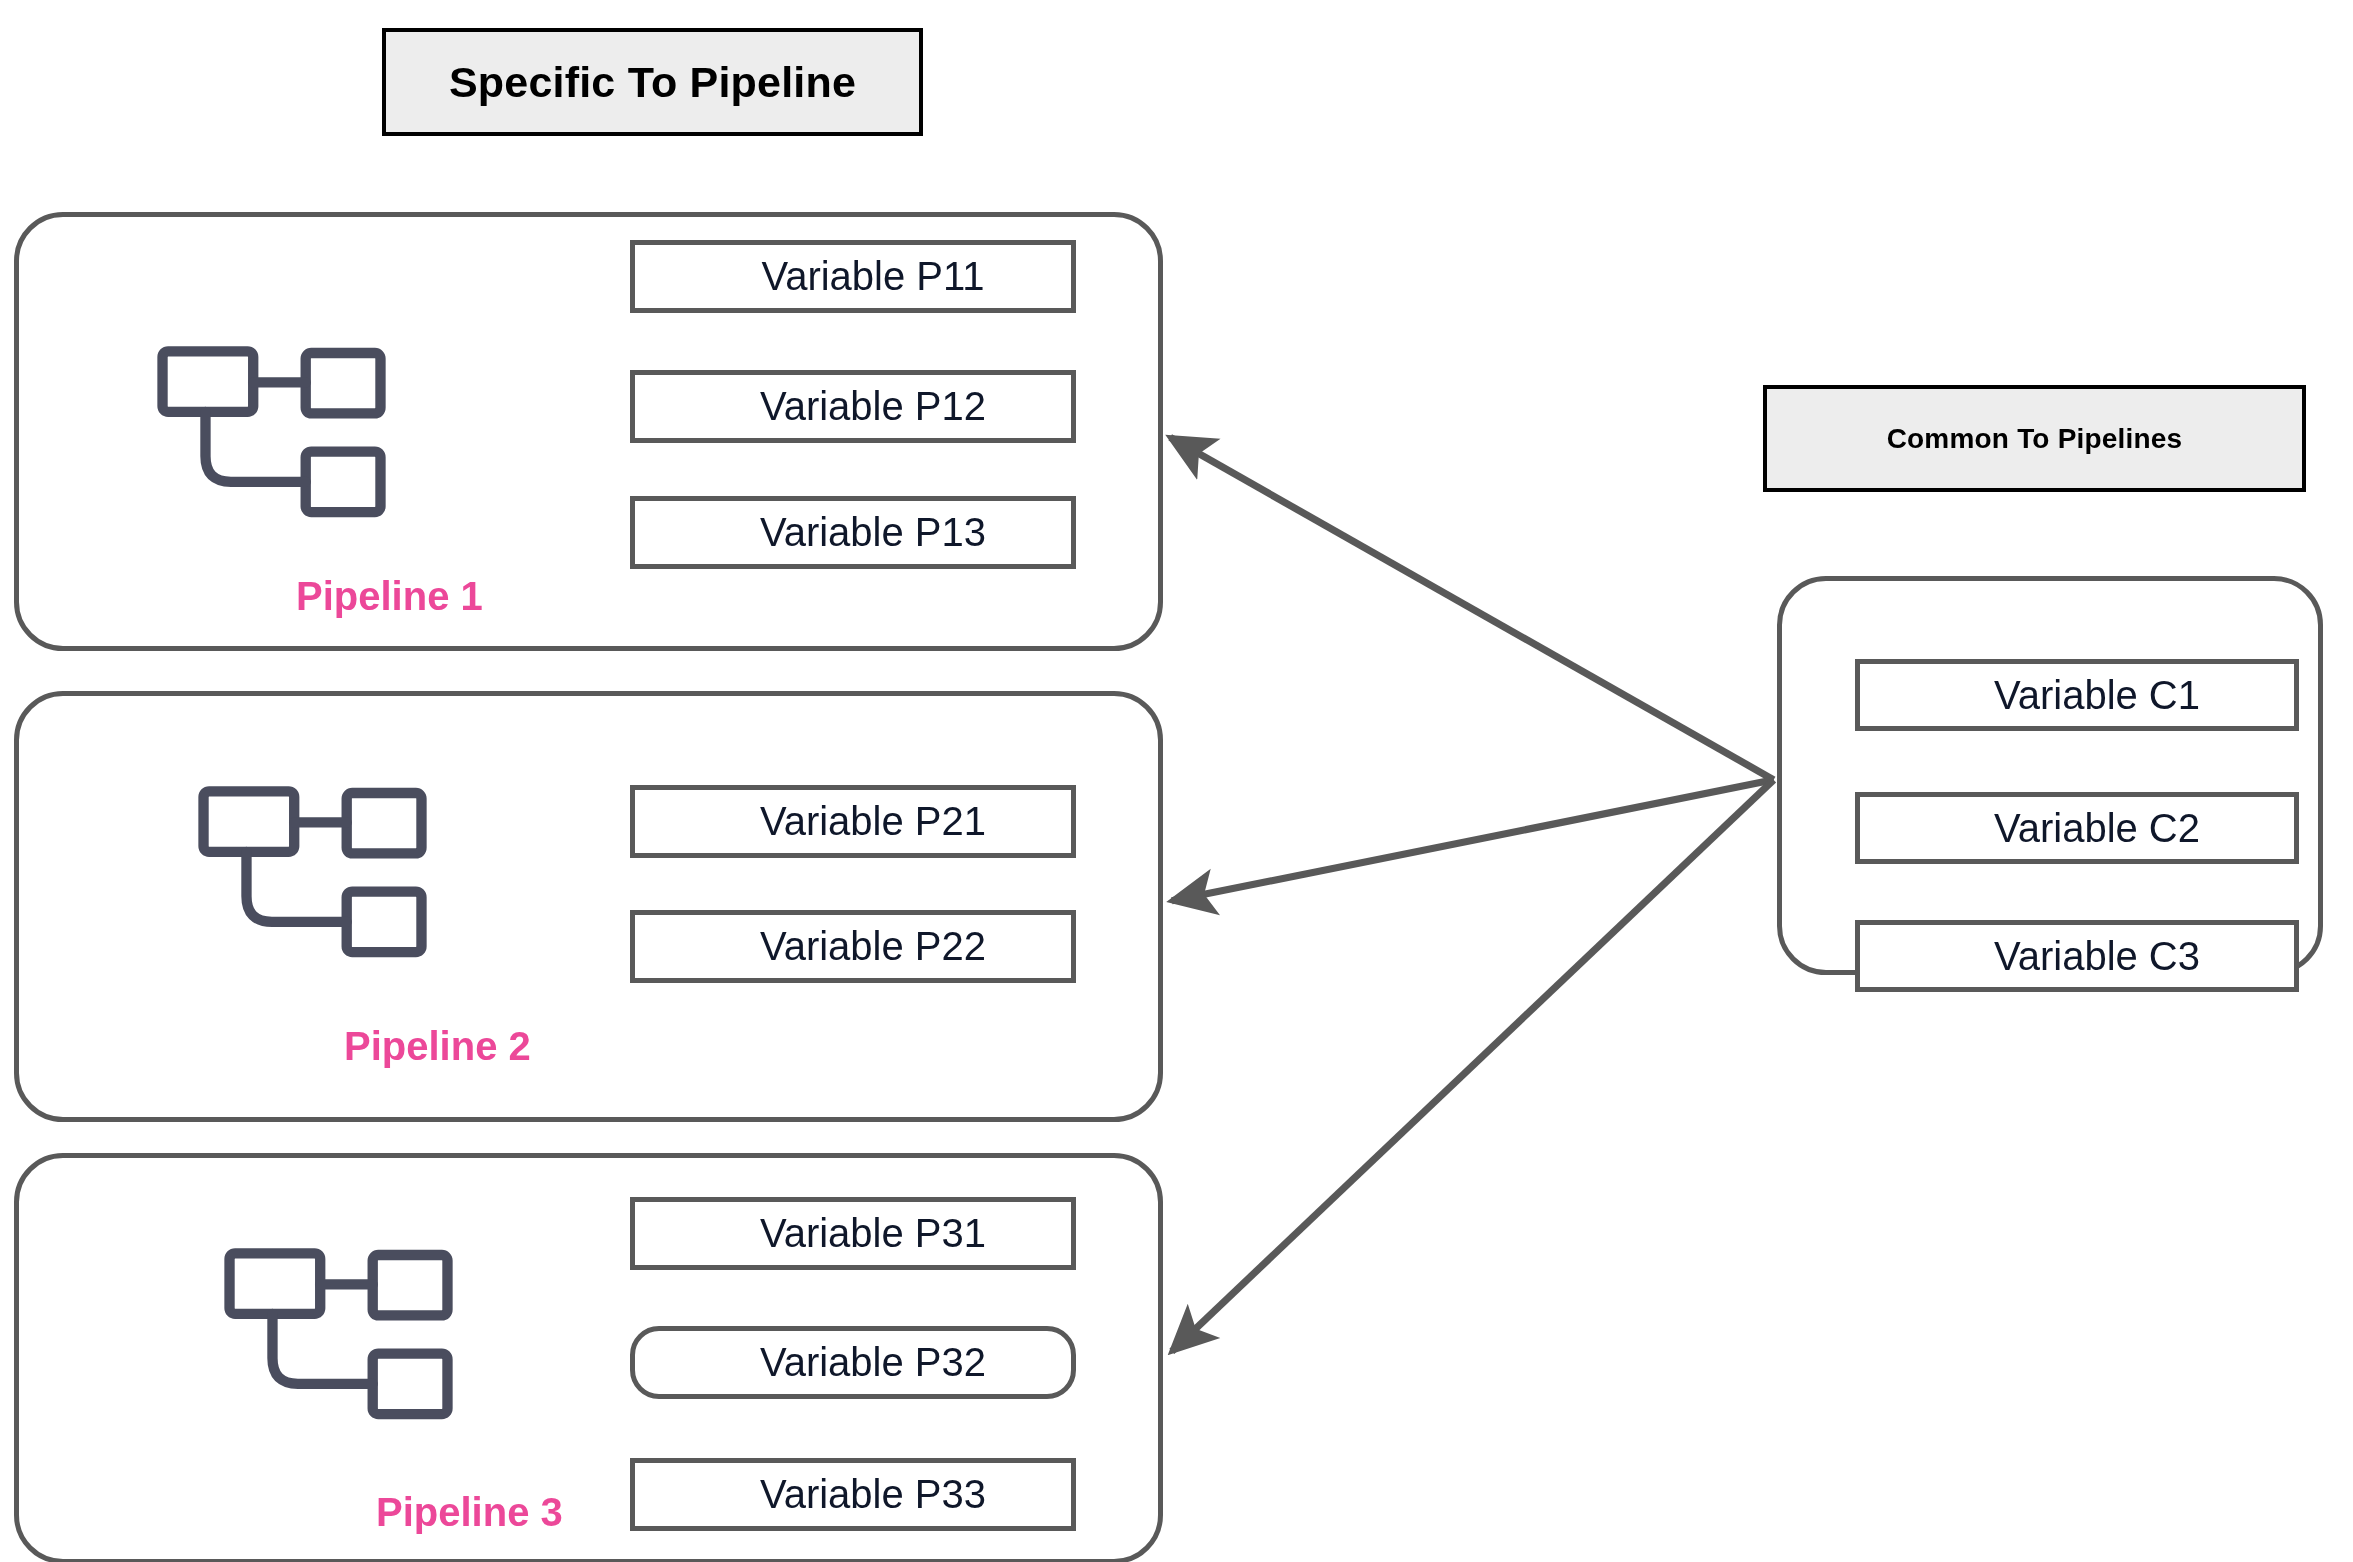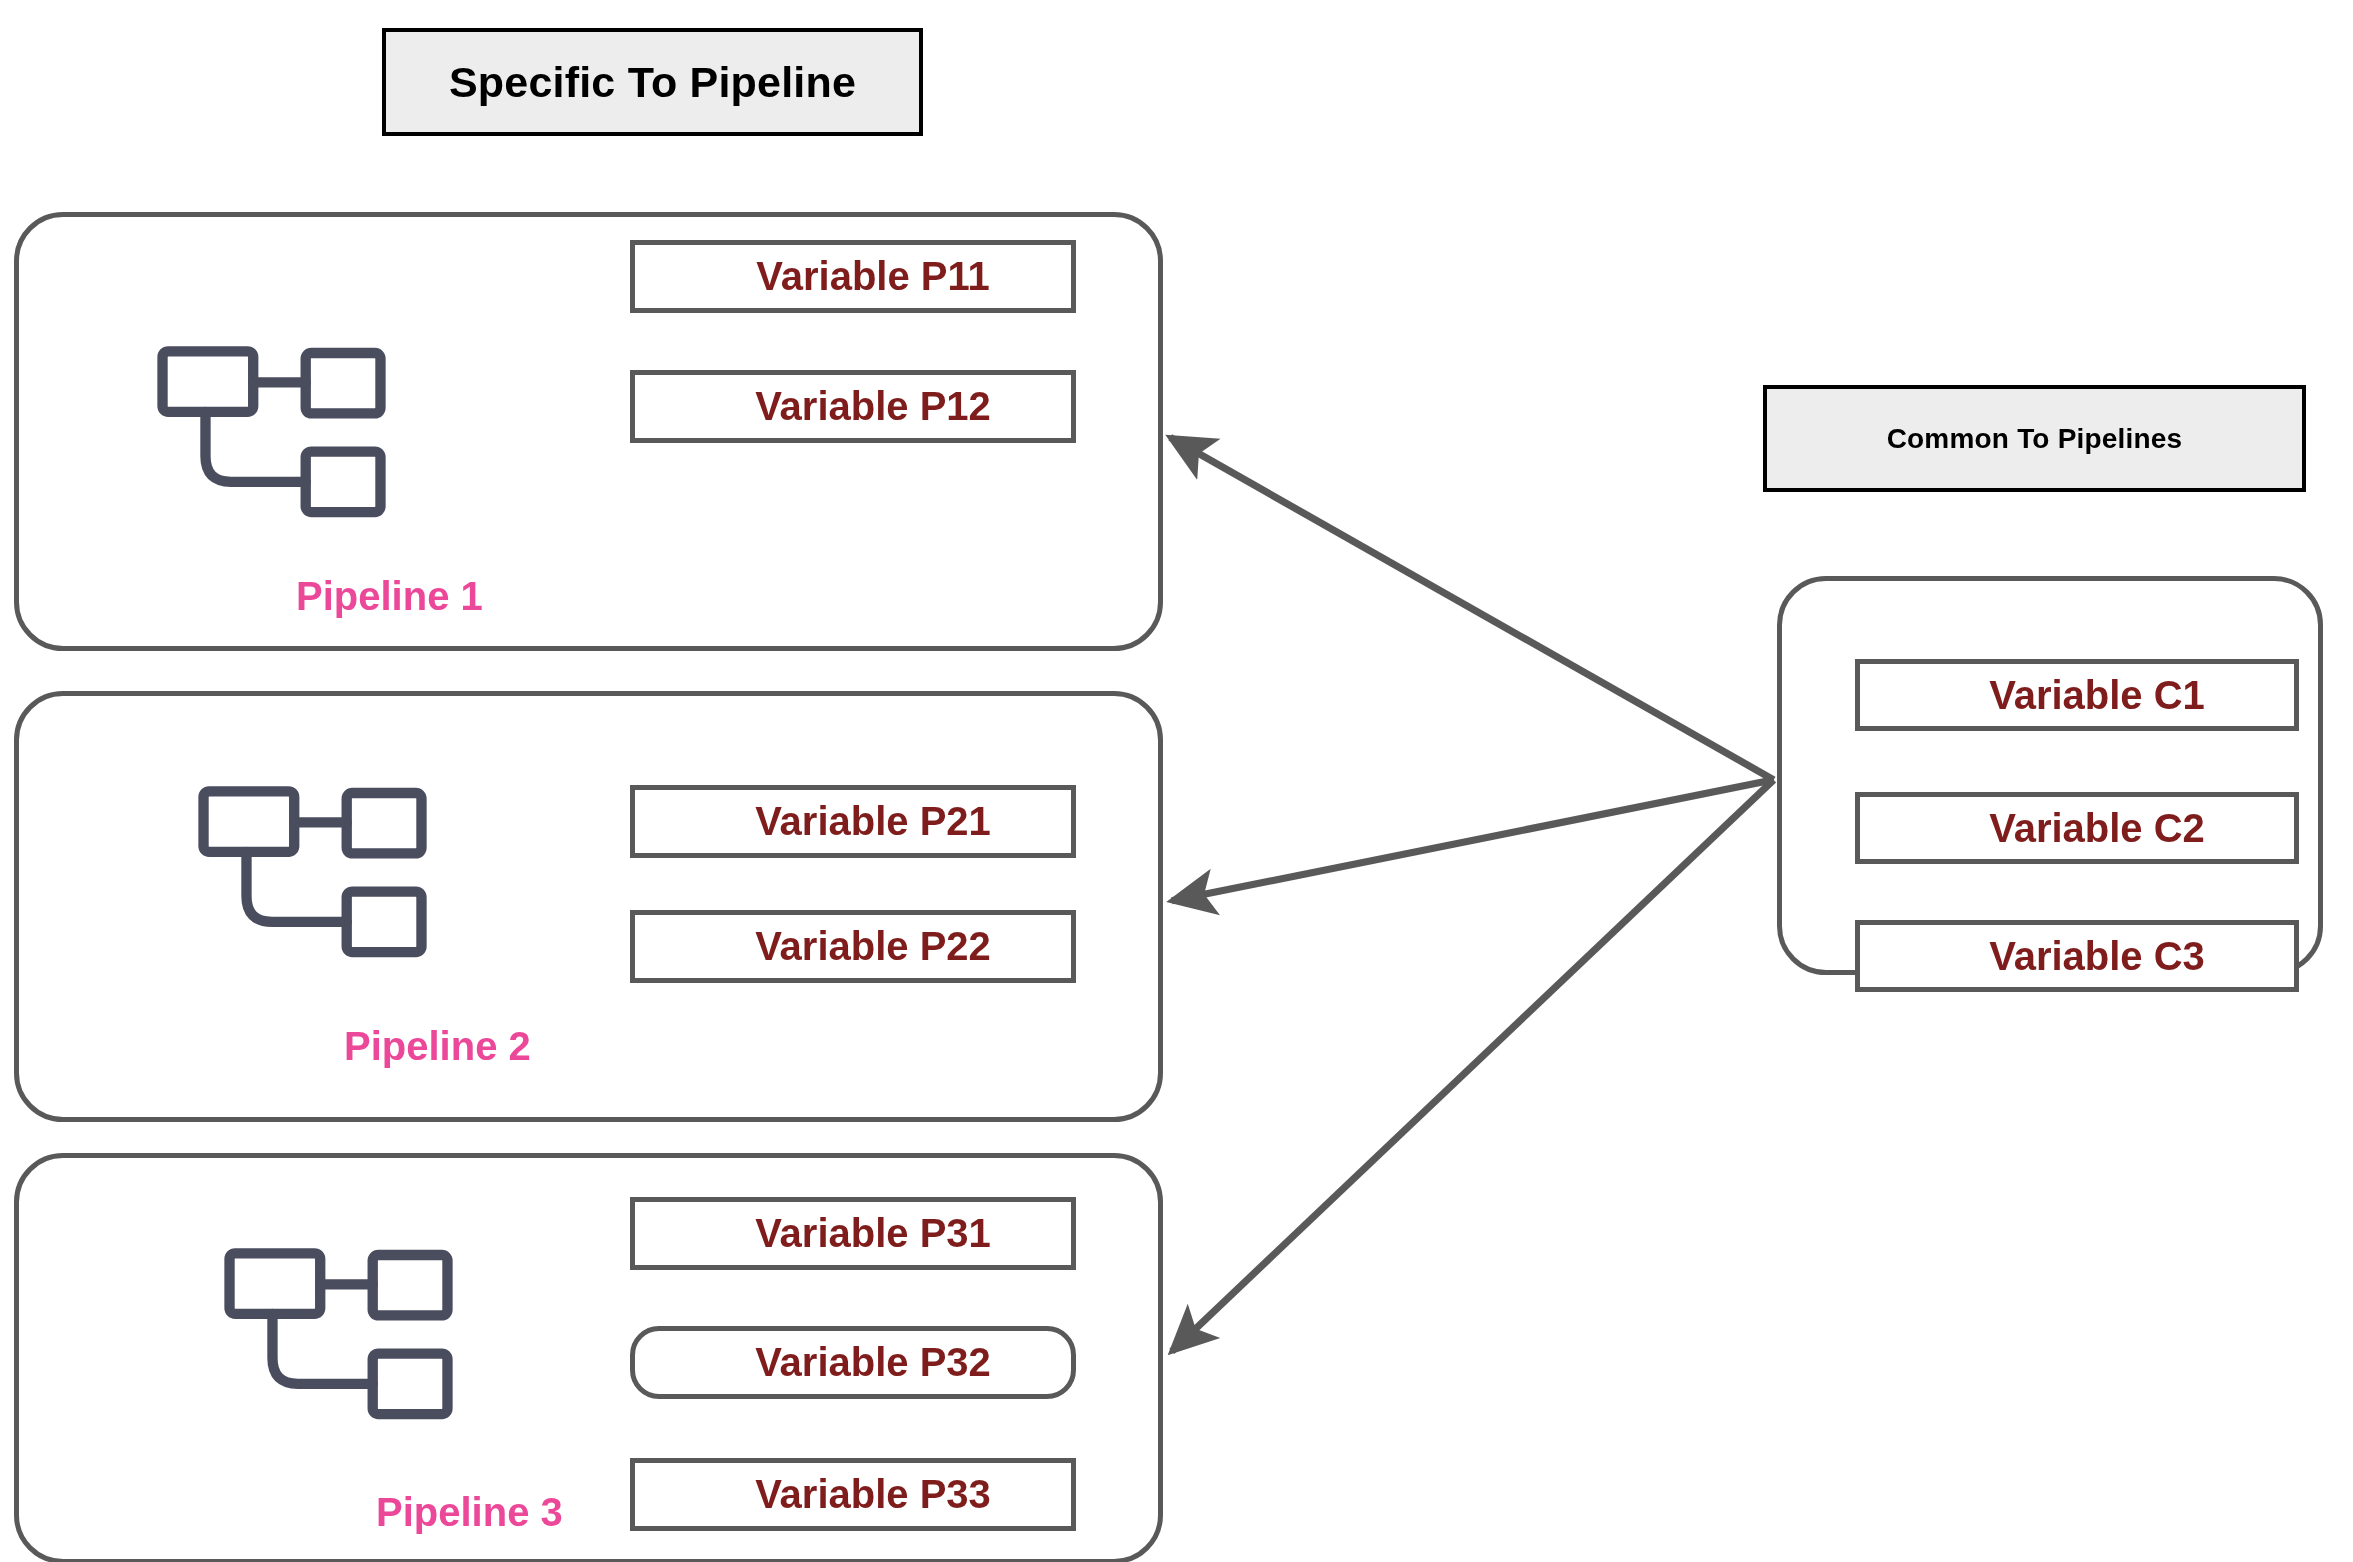--- a/index.html
+++ b/index.html
@@ -66,22 +66,22 @@
 
   
   .var-box {
     position: absolute;
     border: 5.6px solid #595959;
     background: #ffffff;
     box-sizing: border-box;
     display: flex;
     align-items: center;
     justify-content: center;
-    color: #7f1d1d;
-    font-weight: bold;
+    color: #0f172a;
+    font-weight: normal;
     font-size: 40px;
     padding-left: 40px;
   }
   .var-p { left: 630px; width: 446px; height: 73px; }
   .var-c { left: 1855px; width: 444px; height: 72px; }
 
   
   #var-p11 { top: 223px; }
   #var-p12 { top: 353px; }
   #var-p13 { top: 479px; }
@@ -146,20 +146,21 @@
       <rect x="188" y="134" width="94" height="76" rx="7"></rect>
       <path d="M122 47 L188 47"></path>
       <path d="M62 84 L62 140 Q62 172 94 172 L188 172"></path>
     </g>
   </svg>
 
   <div class="pipeline-caption" id="caption-1">Pipeline 1</div>
 
   <div class="var-box var-p" id="var-p11">Variable P11</div>
   <div class="var-box var-p" id="var-p12">Variable P12</div>
+  <div class="var-box var-p" id="var-p13">Variable P13</div>
 
   <div class="group-box" id="pipeline-group-2"></div>
 
   <svg class="pipeline-icon" id="icon-2" viewBox="0 0 290 220">
     <g fill="none" stroke="#4a4d5e" stroke-width="13" stroke-linecap="round" stroke-linejoin="round">
       <rect x="8" y="8" width="114" height="76" rx="7"></rect>
       <rect x="188" y="10" width="94" height="76" rx="7"></rect>
       <rect x="188" y="134" width="94" height="76" rx="7"></rect>
       <path d="M122 47 L188 47"></path>
       <path d="M62 84 L62 140 Q62 172 94 172 L188 172"></path>

